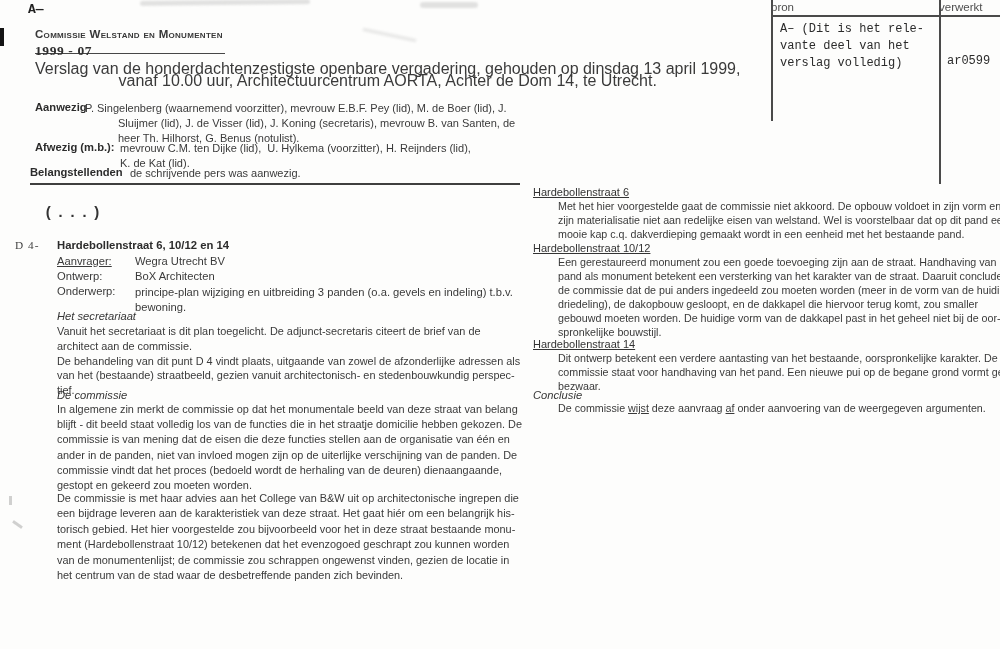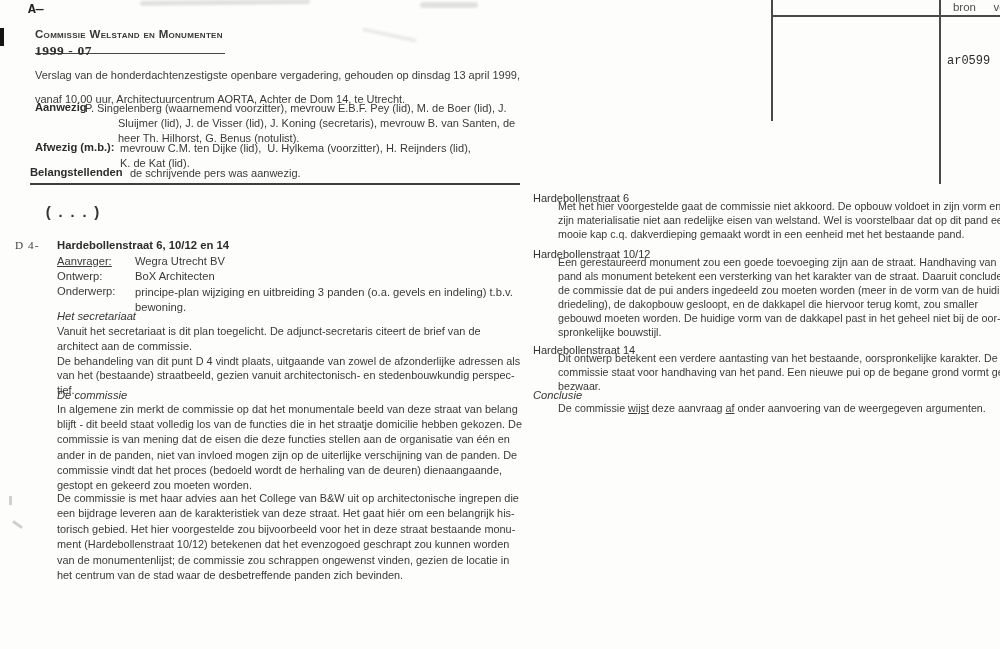--- a/index.html
+++ b/index.html
@@ -12,36 +12,36 @@
   .u{text-decoration:underline;}
   .mono{font-family:"Liberation Mono","DejaVu Sans Mono",monospace;}
   .serif{font-family:"Liberation Serif",serif;}
 
   .corner{font-size:13px;font-weight:bold;color:#222;}
   .committee{
     font-variant:small-caps;font-weight:600;font-size:11.5px;letter-spacing:.3px;
     color:#383838;border-bottom:1.4px solid #474747;padding:0 2px 13px 0;
   }
   .report-no{font-size:13.5px;font-weight:bold;letter-spacing:.6px;color:#2e2e2e;}
-  .intro{font-size:11px;line-height:24px;}
+  .intro{font-size:16px;line-height:12px;text-align:center;}
   .att{font-size:11px;line-height:15px;}
   .att-label{font-size:11.2px;font-weight:bold;color:#2c2c2c;}
   .hang{text-indent:-33px;}
   .hrule{height:1.8px;background:#3f3f3f;}
   .omission{font-family:"Liberation Mono",monospace;font-weight:bold;font-size:15px;letter-spacing:3px;color:#333;}
   .d4{font-size:11.3px;color:#3f3f3f;letter-spacing:1px;font-family:Liberation Serif, serif;}
   .item-title{font-size:11.3px;font-weight:bold;color:#2c2c2c;}
   .field{font-size:11.2px;}
   .subhead{font-size:11.2px;font-style:italic;color:#353535;}
   .body-l{font-size:10.9px;line-height:15.2px;}
   .body-r{font-size:10.7px;line-height:13.95px;margin-left:27px;}
-  .street{font-size:11px;color:#333;margin-top:6px;}
+  .street{font-size:11px;text-decoration:underline;color:#333;}
   .vline{width:1.6px;background:#4a4a4a;}
   .hline{height:1.6px;background:#4a4a4a;}
-  .th{font-size:11.5px;color:#4f4f4f;text-align:right;padding-left:37px;}
+  .th{font-size:11.5px;color:#4f4f4f;text-align:left;}
   .note{font-size:12px;line-height:17.2px;color:#2b2b2b;}
   .blob{background:#141414;}
   .smudge{background:#9a9a9a;opacity:.28;filter:blur(1.2px);border-radius:3px;}
   .speck{background:#9a9a9a;opacity:.45;filter:blur(.6px);}
 </style>
 </head>
 <body>
 
 <div id="page">
 
@@ -52,20 +52,23 @@
   <div class="abs speck" style="left:9px;top:496px;width:3px;height:9px"></div>
   <div class="abs speck" style="left:12px;top:523px;width:11px;height:3px;transform:rotate(35deg)"></div>
 
   <div class="abs mono corner" style="left:28px;top:2px">A—</div>
 
   <div class="abs vline" style="left:771px;top:0;height:121px"></div>
   <div class="abs vline" style="left:939px;top:0;height:184px"></div>
   <div class="abs hline" style="left:771px;top:15px;width:229px"></div>
   <div class="abs th" style="left:771px;top:1px;width:168px">bron</div>
   <div class="abs th" style="left:939px;top:1px;width:61px">verwerkt</div>
+  <div class="abs mono note pre" style="left:780px;top:21px">A– (Dit is het rele-
+vante deel van het
+verslag volledig)</div>
   <div class="abs mono note" style="left:947px;top:53px">ar0599</div>
 
   <div class="abs committee" style="left:35px;top:28px">Commissie Welstand en Monumenten</div>
   <div class="abs serif report-no" style="left:35px;top:43px">1999 - 07</div>
   <div class="abs intro pre" style="left:35px;top:63px">Verslag van de honderdachtenzestigste openbare vergadering, gehouden op dinsdag 13 april 1999,
 vanaf 10.00 uur, Architectuurcentrum AORTA, Achter de Dom 14, te Utrecht.</div>
 
   <div class="abs att-label" style="left:35px;top:101px">Aanwezig</div>
   <div class="abs att pre hang" style="left:118px;top:101px">P. Singelenberg (waarnemend voorzitter), mevrouw E.B.F. Pey (lid), M. de Boer (lid), J.
 Sluijmer (lid), J. de Visser (lid), J. Koning (secretaris), mevrouw B. van Santen, de

